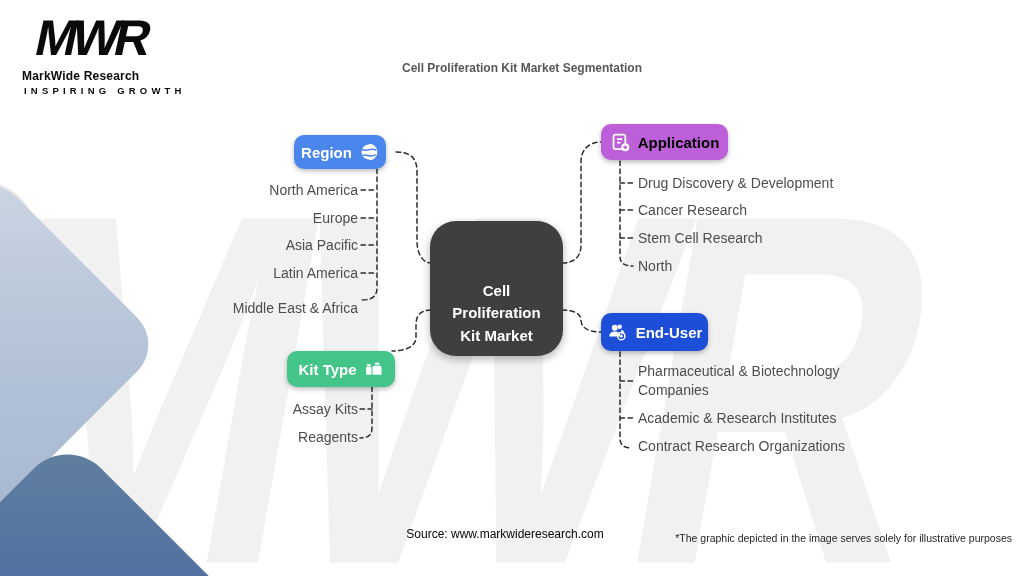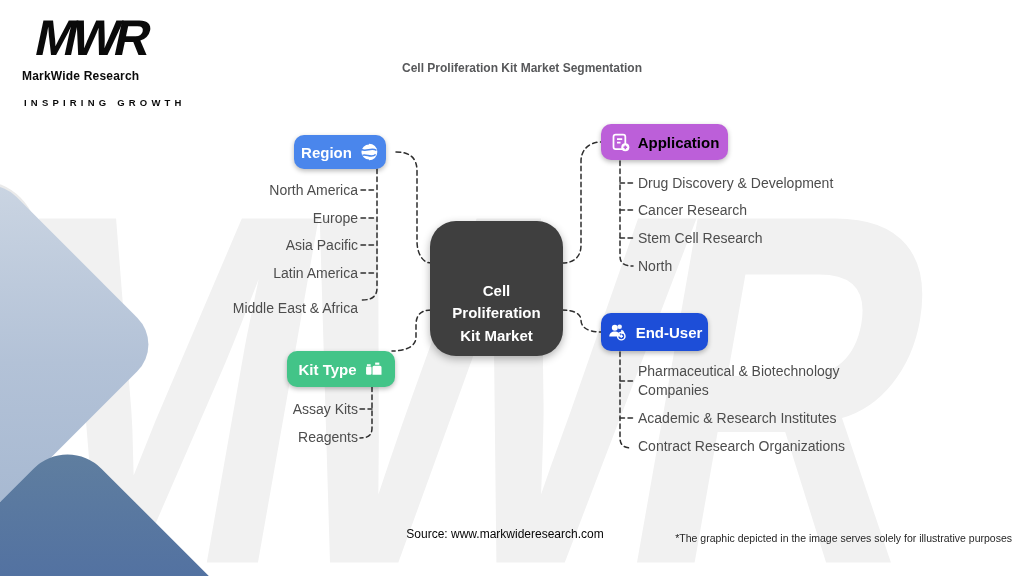--- a/index.html
+++ b/index.html
@@ -15,21 +15,21 @@
               background:linear-gradient(135deg,#ccd6e3 0%,#b3c2d7 55%,#a6b8d1 100%);}
   .deco-light2{left:-160px;top:200px;width:240px;height:240px;border-radius:38px;
                background:rgba(255,255,255,0.25);}
   .deco-dark{left:-95px;top:502px;width:325px;height:325px;border-radius:48px;
              background:linear-gradient(135deg,#61809f 0%,#4c6ba2 45%,#3c5c96 100%);}
   
   .logo{position:absolute;left:22px;top:10px;z-index:5;color:#0a0a0a;}
   .logo-mark{font-size:50px;font-weight:800;letter-spacing:-5px;transform:skewX(-12deg);
              transform-origin:bottom left;line-height:1.15;padding-left:8px;}
   .logo-company{font-size:12px;font-weight:800;letter-spacing:.2px;margin-top:1px;}
-  .logo-tagline{font-size:9.5px;font-weight:700;letter-spacing:4.2px;margin-top:14px;margin-left:2px;}
+  .logo-tagline{font-size:9.5px;font-weight:700;letter-spacing:4.2px;margin-top:2px;margin-left:2px;}
   .main-title{position:absolute;left:262px;top:61px;width:520px;text-align:center;
               font-size:12px;font-weight:bold;color:#57585a;z-index:5;}
   
   #connectors{position:absolute;left:0;top:0;z-index:2;pointer-events:none;}
   #connectors path{fill:none;stroke:#2e2e2e;stroke-width:1.5;stroke-dasharray:4.5 3.5;stroke-linecap:round;}
   
   .pill{position:absolute;display:flex;align-items:center;justify-content:center;gap:7px;
         border-radius:10px;color:#fff;font-weight:bold;font-size:15px;z-index:4;
         box-shadow:0 2px 5px rgba(0,0,0,.28);}
   .pill svg{display:block;}

